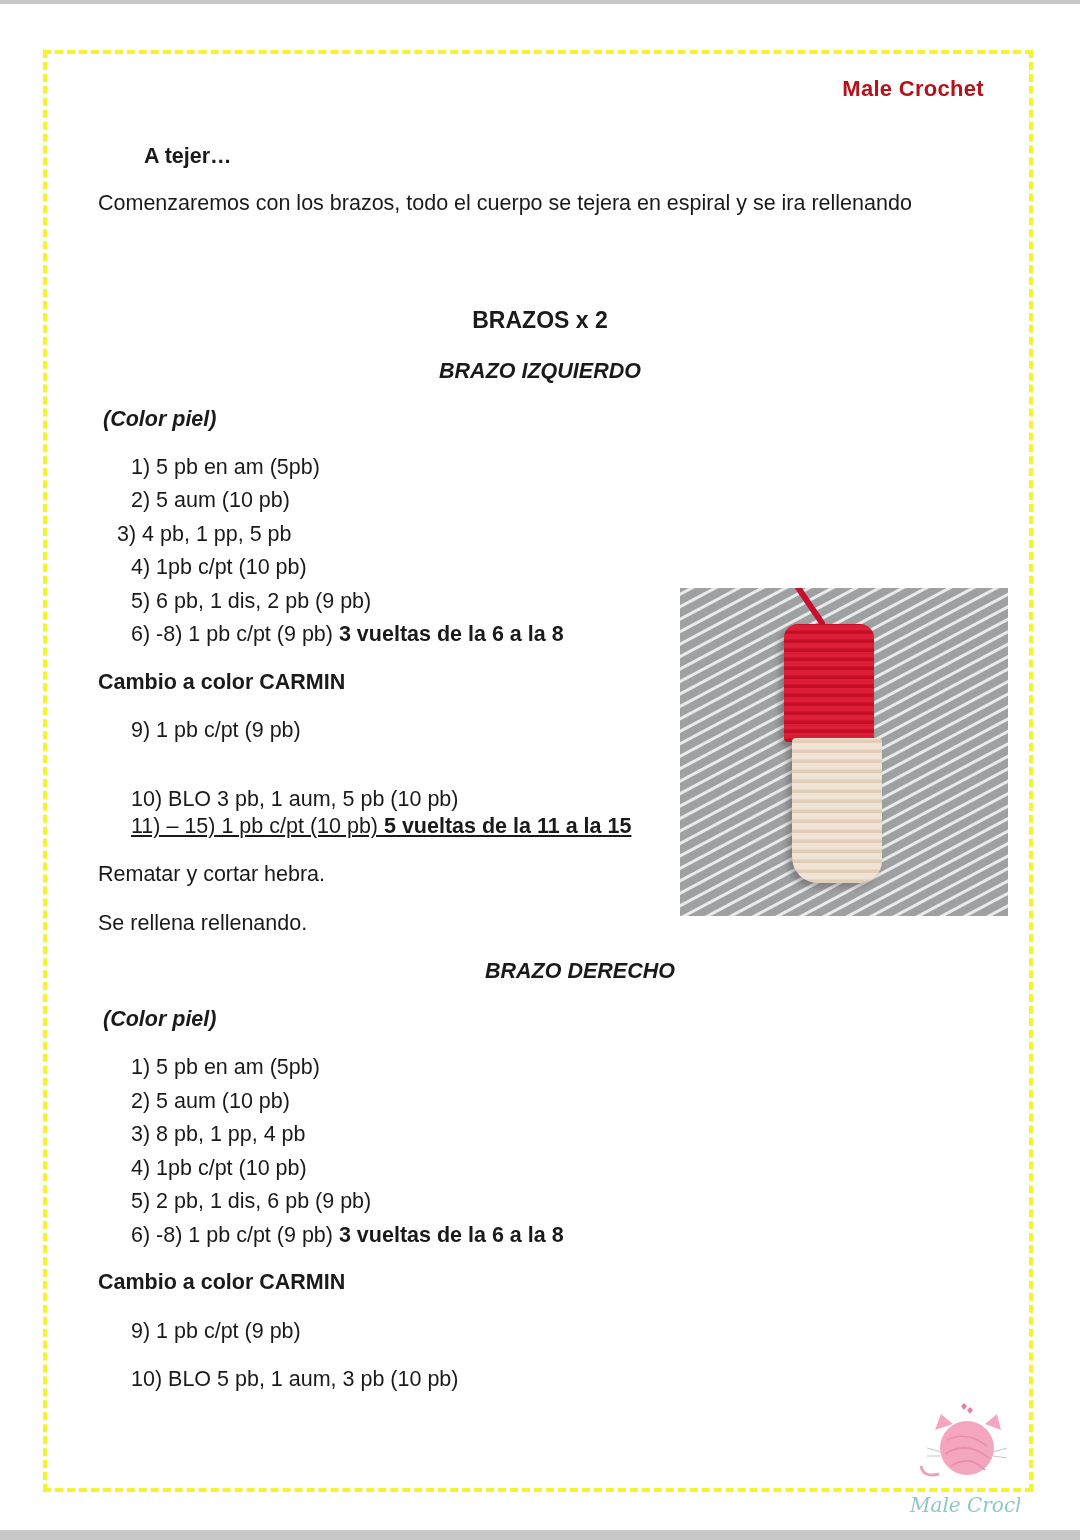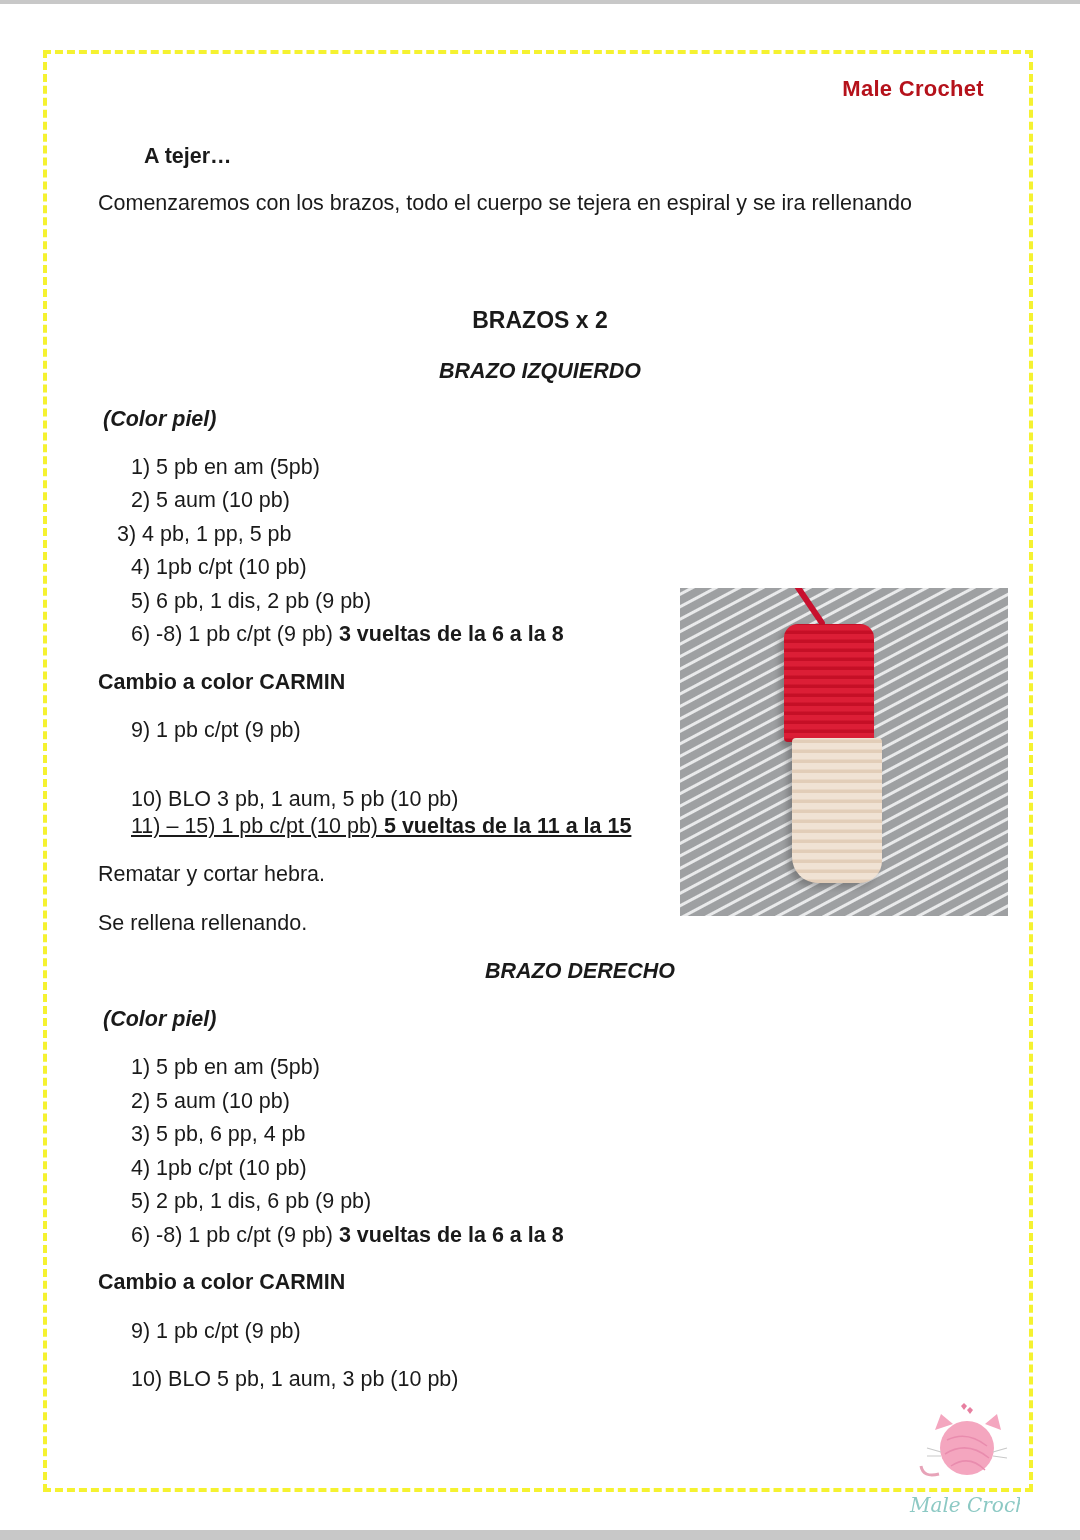--- a/index.html
+++ b/index.html
@@ -83,21 +83,21 @@
   <div class="yarn-tail"></div>
   <div class="arm-red"></div>
   <div class="arm-skin"></div>
 </div>
 
 <div class="t b i center" style="top:955px;padding-left:40px;">BRAZO DERECHO</div>
 <div class="t b i" style="left:103px; top:1003px;">(Color piel)</div>
 
 <div class="t" style="left:131px; top:1051px;"><span>1)  5 pb en am (5pb)</span></div>
 <div class="t" style="left:131px; top:1085px;"><span>2)  5 aum (10 pb)</span></div>
-<div class="t" style="left:131px; top:1118px;"><span>3)  5 pb, 6 pp, 4 pb</span></div>
+<div class="t" style="left:131px; top:1118px;"><span>3)  8 pb, 1 pp, 4 pb</span></div>
 <div class="t" style="left:131px; top:1152px;"><span>4)   1pb c/pt (10 pb)</span></div>
 <div class="t" style="left:131px; top:1185px;"><span>5)  2 pb, 1 dis, 6 pb (9 pb)</span></div>
 <div class="t" style="left:131px; top:1219px;"><span>6)  -8) 1 pb c/pt (9 pb) </span><span class="b">3 vueltas de la 6 a la 8</span></div>
 
 <div class="t b" style="left:98px; top:1266px;">Cambio a color CARMIN</div>
 <div class="t" style="left:131px; top:1315px;"><span>9)  1 pb c/pt (9 pb)</span></div>
 <div class="t" style="left:131px; top:1363px;"><span>10) BLO 5 pb, 1 aum, 3 pb (10 pb)</span></div>
 
 <div class="logo">
   <svg width="115" height="130" viewBox="0 0 115 130">

